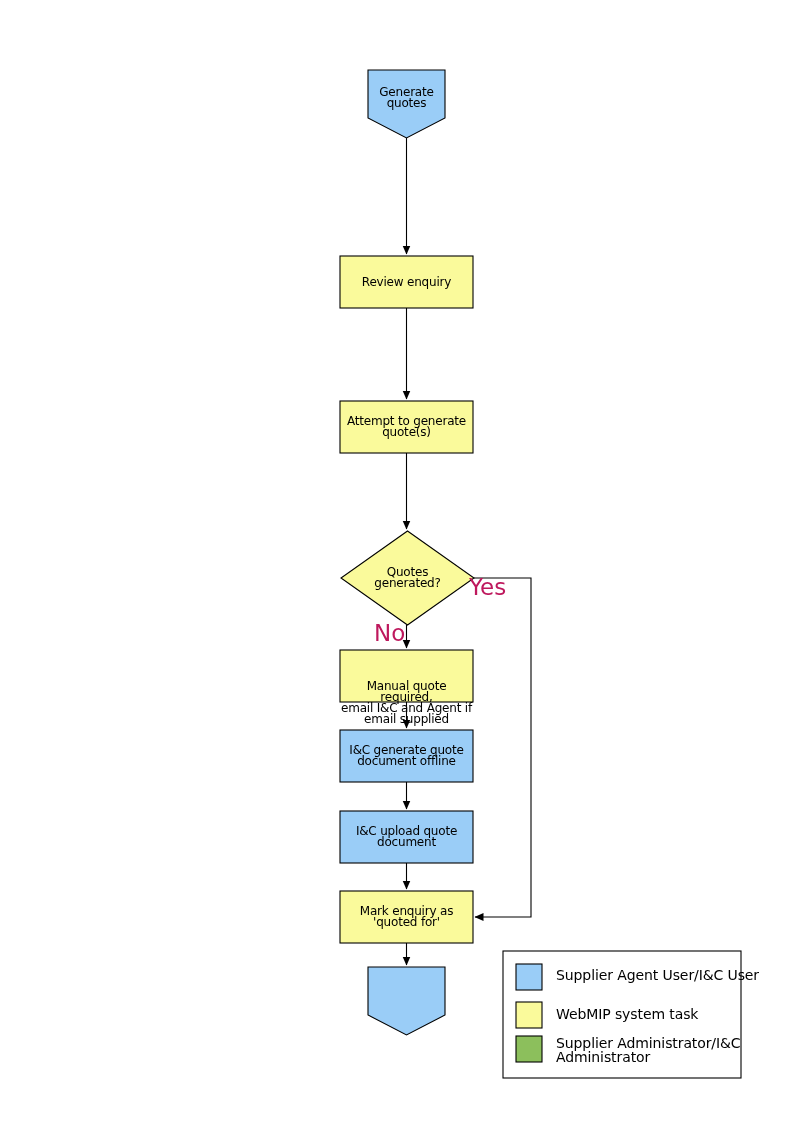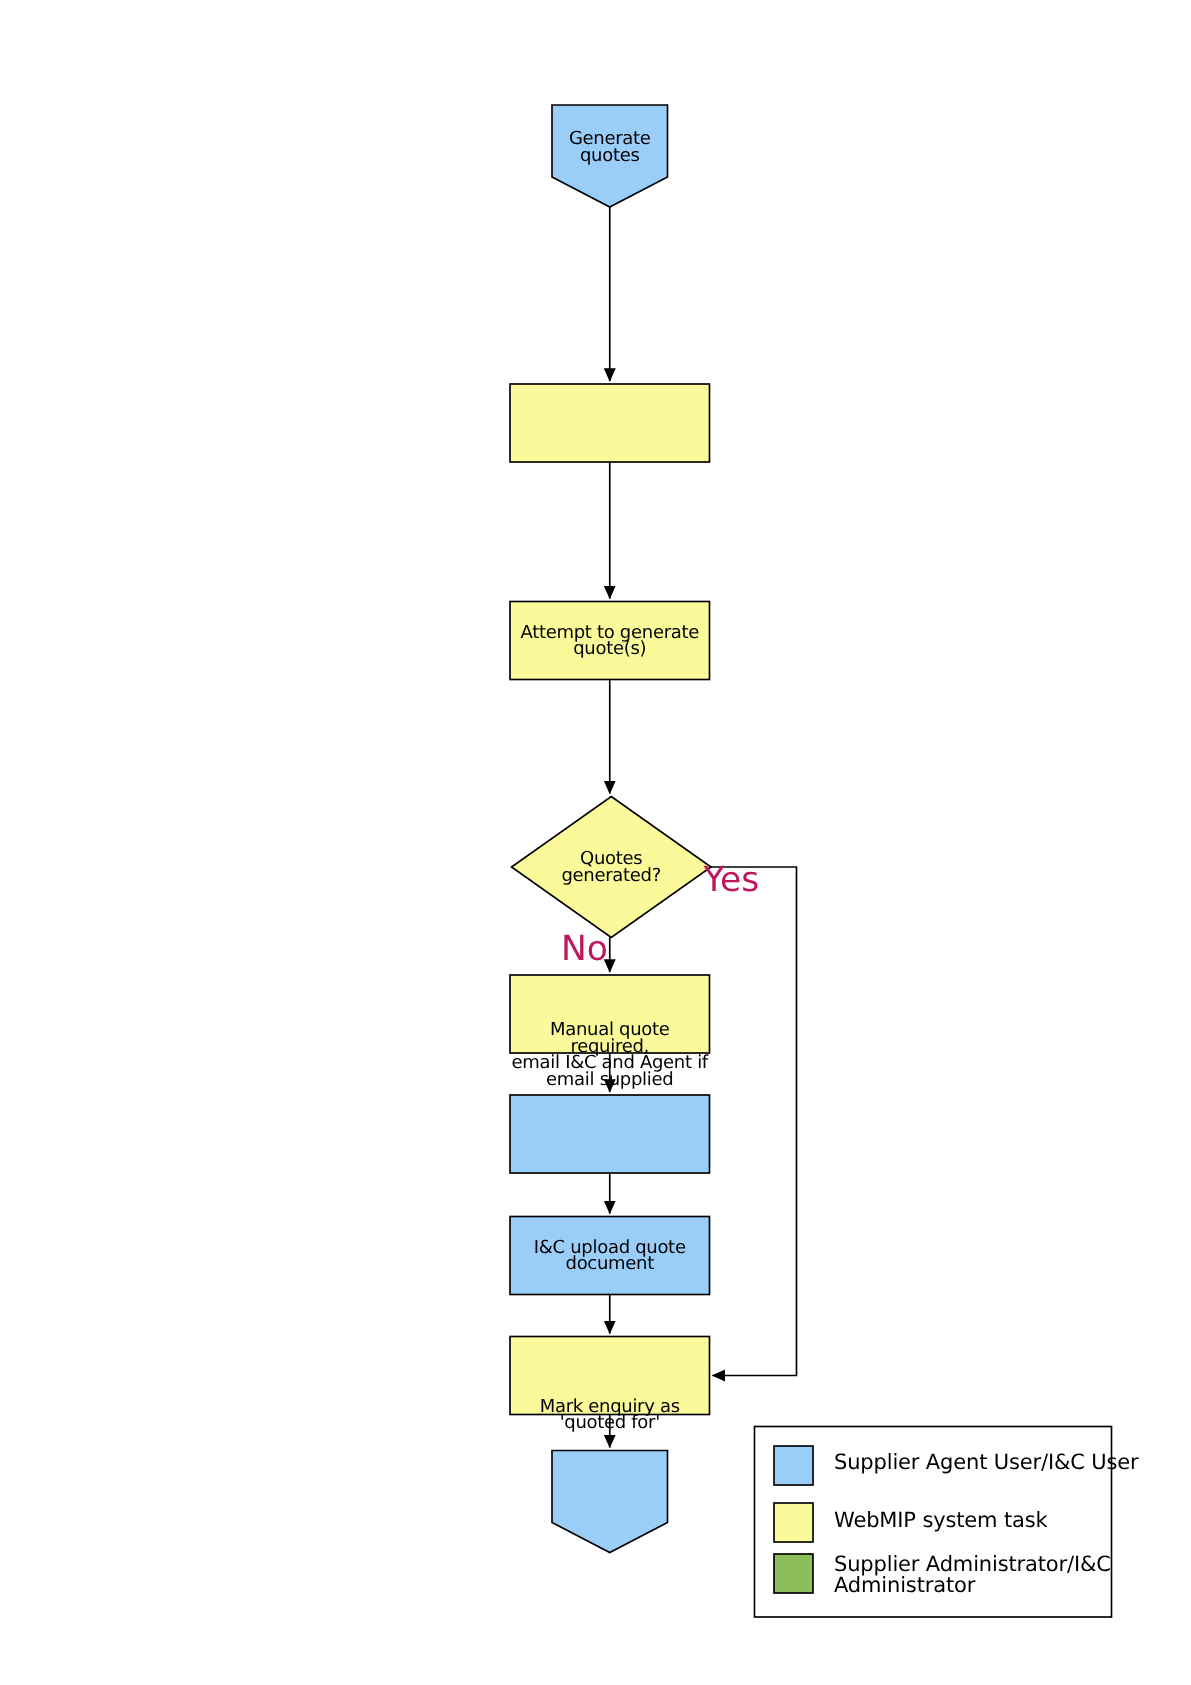--- a/index.html
+++ b/index.html
@@ -101,20 +101,25 @@
     <rect x="516" y="1036" width="26" height="26" fill="#8CBF5C" stroke="#000000" stroke-width="1.1"></rect>
   </svg>
 
   <div class="node-label" style="left:368px; top:70px; width:77px; height:55px;">
     <div>
       <div>Generate</div>
       <div>quotes</div>
     </div>
   </div>
 
+  <div class="node-label" style="left:340px; top:256px; width:133px; height:52px;">
+    <div>
+      <div>Review enquiry</div>
+    </div>
+  </div>
 
   <div class="node-label" style="left:340px; top:401px; width:133px; height:52px;border-radius:13px;">
     <div>
       <div>Attempt to generate</div>
       <div>quote(s)</div>
     </div>
   </div>
 
   <div class="node-label" style="left:341px; top:531px; width:133px; height:94px;">
     <div>
@@ -124,29 +129,35 @@
   </div>
 
   <div class="node-label" style="left:340px; top:677px; width:133px; height:52px;">
     <div>
       <div>Manual quote required,</div>
       <div>email I&amp;C and Agent if</div>
       <div>email supplied</div>
     </div>
   </div>
 
+  <div class="node-label" style="left:340px; top:730px; width:133px; height:52px;">
+    <div>
+      <div>I&amp;C generate quote</div>
+      <div>document offline</div>
+    </div>
+  </div>
 
   <div class="node-label" style="left:340px; top:811px; width:133px; height:52px;">
     <div>
       <div>I&amp;C upload quote</div>
       <div>document</div>
     </div>
   </div>
 
-  <div class="node-label" style="left:340px; top:891px; width:133px; height:52px;margin-top:26px;">
+  <div class="node-label" style="left:340px; top:891px; width:133px; height:52px;">
     <div>
       <div>Mark enquiry as 'quoted for'</div>
     </div>
   </div>
 
 
   <div class="edge-label" style="left:469px; top:576px;">Yes</div>
   <div class="edge-label" style="left:374px; top:622px;">No</div>
 
   <div class="legend-label" style="left:556px; top:968px;">

